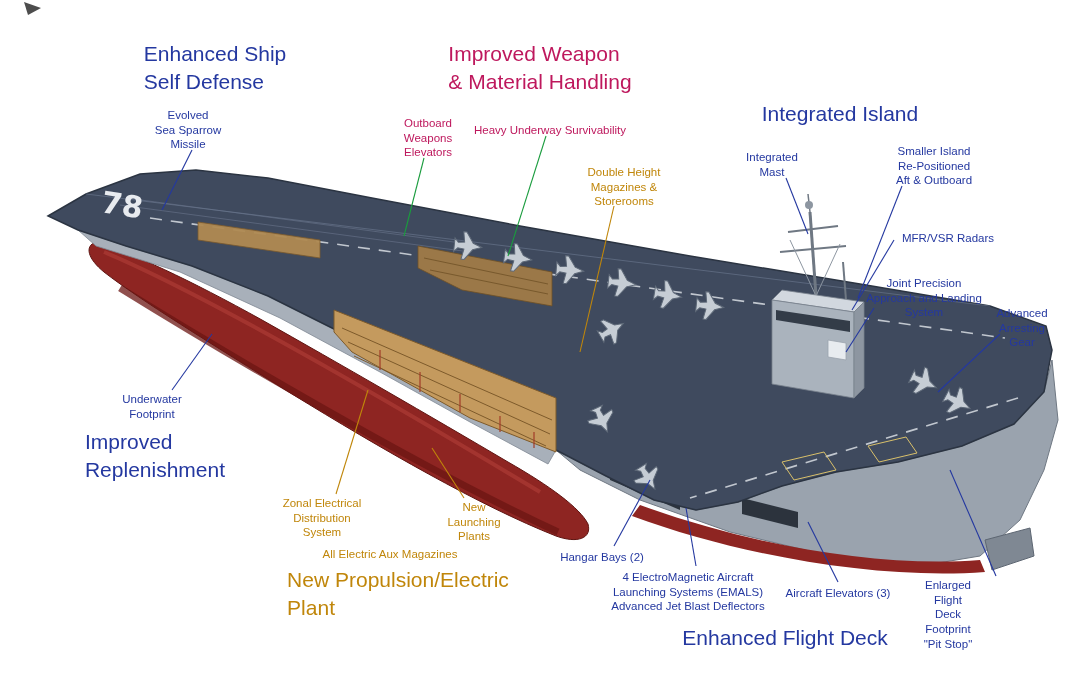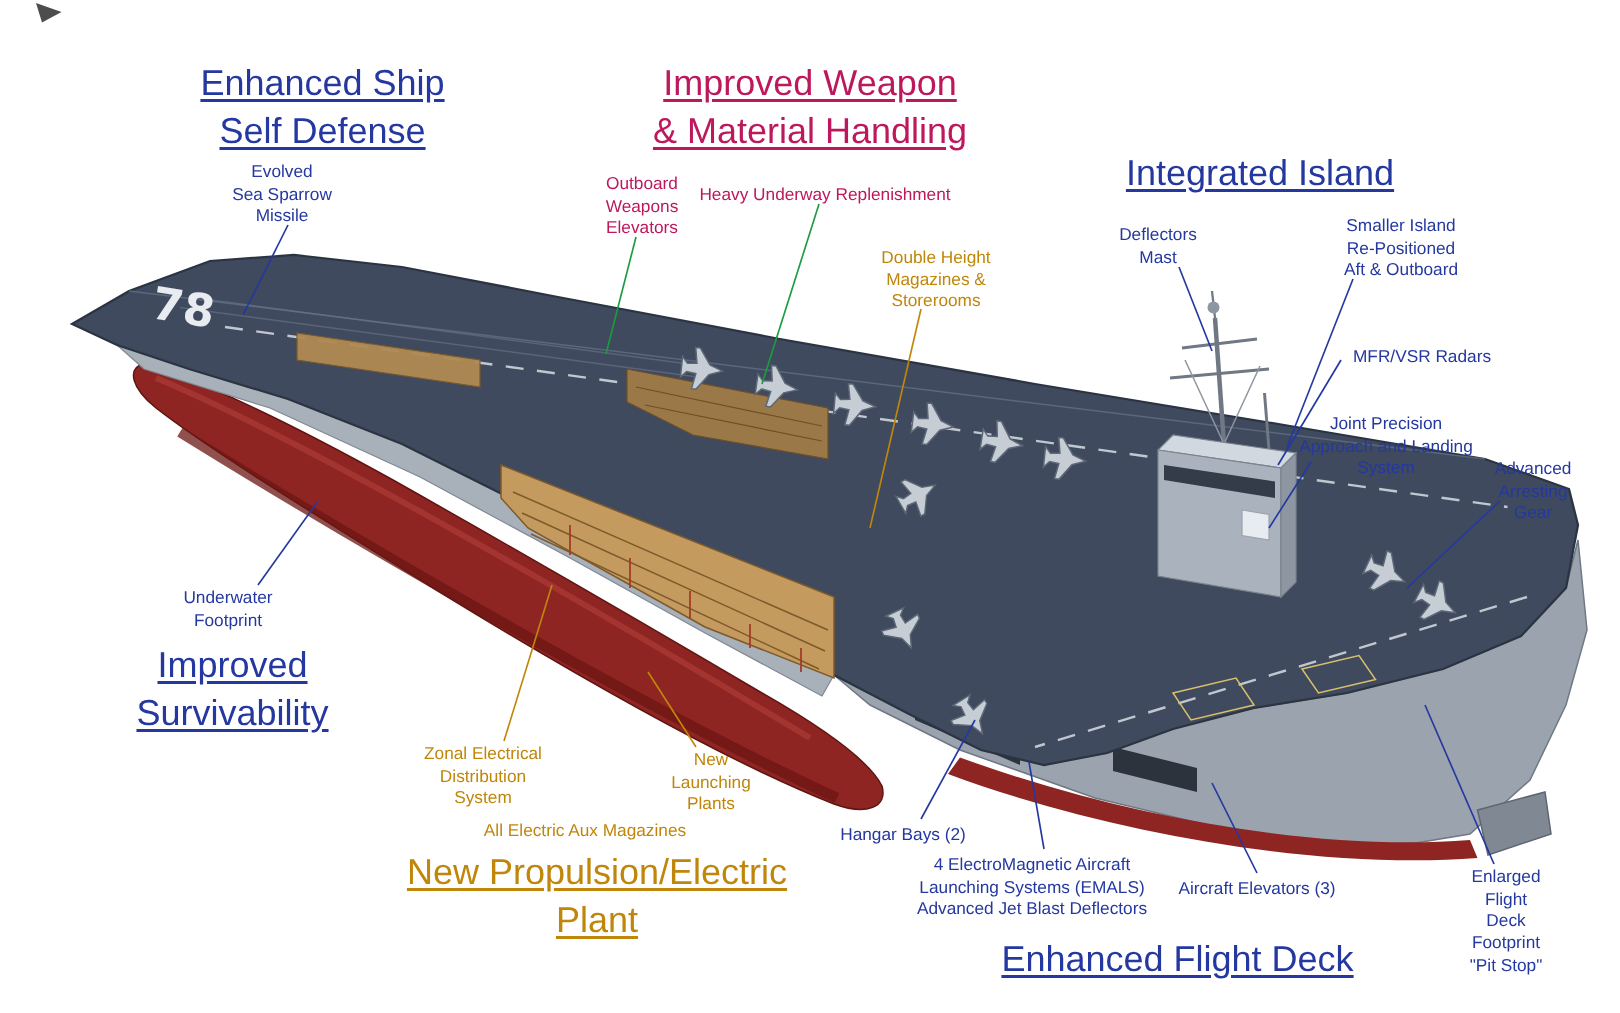--- a/index.html
+++ b/index.html
@@ -8,22 +8,22 @@
     font-family:"Liberation Sans",sans-serif;overflow:hidden;
   }
   .layer{position:absolute;left:0;top:0;}
   .lbl{
     position:absolute;transform:translateX(-50%);
     text-align:center;font-size:11.5px;line-height:1.28;
     white-space:pre-line;z-index:5;
   }
   .heading{
     position:absolute;transform:translateX(-50%);
-    text-align:center;font-size:24px;line-height:1.32;
-    text-decoration:underline;text-underline-offset:3px;
+    font-size:21px;line-height:1.32;
+    text-underline-offset:3px;
     white-space:pre-line;z-index:5;
   }
   .blue{color:#2438a0;}
   .green{color:#be185d;}
   .gold{color:#c0860a;}
 </style>
 </head>
 <body>
 
 <svg class="layer" width="1080" height="675" viewBox="0 0 1080 675">
@@ -129,36 +129,36 @@
     <line x1="996" y1="576" x2="950" y2="470" stroke="#2438a0"></line>
   </g>
 </svg>
 
 <div class="heading blue" style="left:215px;top:40px">Enhanced Ship
 Self Defense</div>
 <div class="heading green" style="left:540px;top:40px">Improved Weapon
 &amp; Material Handling</div>
 <div class="heading blue" style="left:840px;top:100px">Integrated Island</div>
 <div class="heading blue" style="left:155px;top:428px">Improved
-Survivability</div>
+Replenishment</div>
 <div class="heading gold" style="left:398px;top:566px">New Propulsion/Electric
 Plant</div>
 <div class="heading blue" style="left:785px;top:624px">Enhanced Flight Deck</div>
 
 <div class="lbl blue" style="left:188px;top:108px">Evolved
 Sea Sparrow
 Missile</div>
 <div class="lbl green" style="left:428px;top:116px">Outboard
 Weapons
 Elevators</div>
-<div class="lbl green" style="left:550px;top:123px">Heavy Underway Replenishment</div>
+<div class="lbl green" style="left:550px;top:123px">Heavy Underway Survivability</div>
 <div class="lbl gold" style="left:624px;top:165px">Double Height
 Magazines &amp;
 Storerooms</div>
-<div class="lbl blue" style="left:772px;top:150px">Deflectors
+<div class="lbl blue" style="left:772px;top:150px">Integrated
 Mast</div>
 <div class="lbl blue" style="left:934px;top:144px">Smaller Island
 Re-Positioned
 Aft &amp; Outboard</div>
 <div class="lbl blue" style="left:948px;top:231px">MFR/VSR Radars</div>
 <div class="lbl blue" style="left:924px;top:276px">Joint Precision
 Approach and Landing
 System</div>
 <div class="lbl blue" style="left:1022px;top:306px">Advanced
 Arresting
@@ -170,17 +170,17 @@
 System</div>
 <div class="lbl gold" style="left:474px;top:500px">New
 Launching
 Plants</div>
 <div class="lbl gold" style="left:390px;top:547px">All Electric Aux Magazines</div>
 <div class="lbl blue" style="left:602px;top:550px">Hangar Bays (2)</div>
 <div class="lbl blue" style="left:688px;top:570px">4 ElectroMagnetic Aircraft
 Launching Systems (EMALS)
 Advanced Jet Blast Deflectors</div>
 <div class="lbl blue" style="left:838px;top:586px">Aircraft Elevators (3)</div>
-<div class="lbl blue" style="left:1004px;top:578px">Enlarged
+<div class="lbl blue" style="left:948px;top:578px">Enlarged
 Flight
 Deck
 Footprint
 "Pit Stop"</div>
 
 </body></html>

